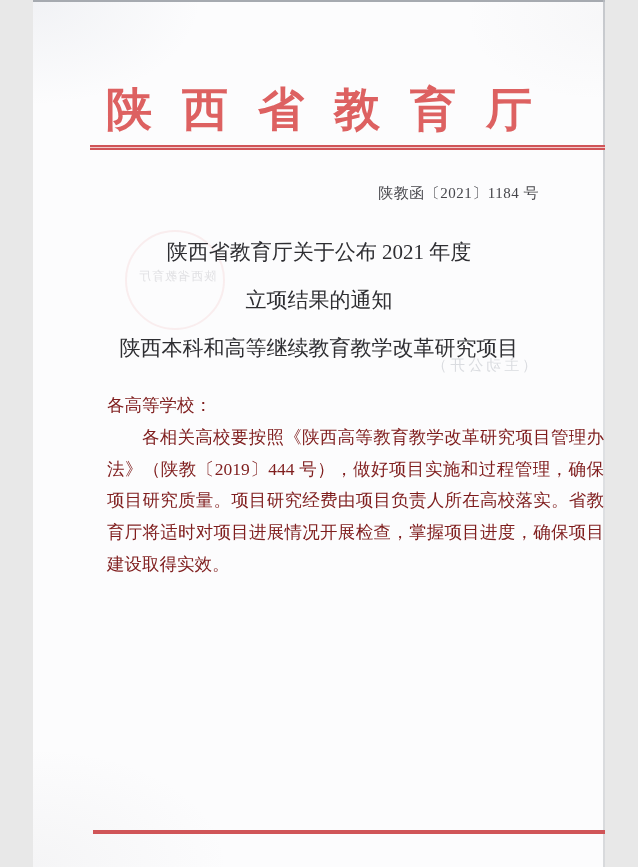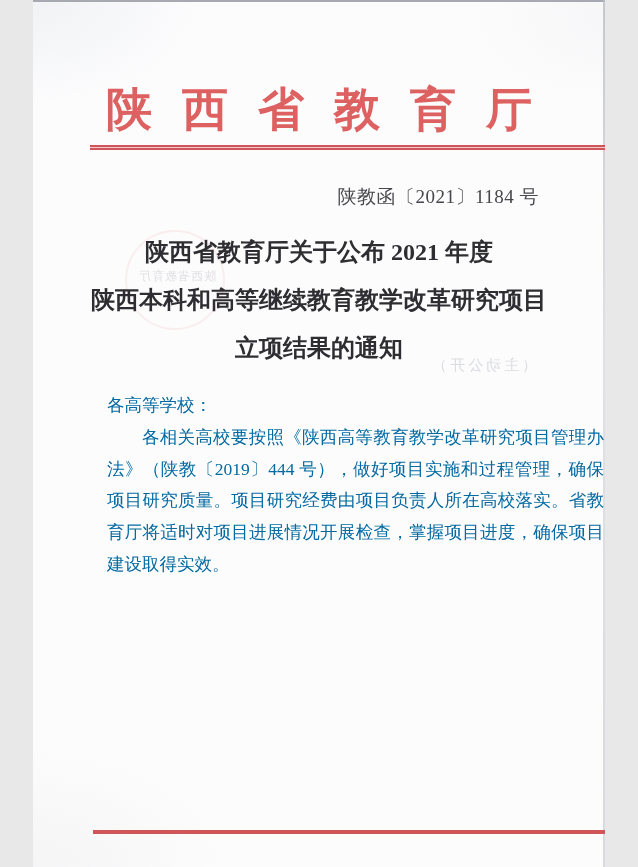--- a/index.html
+++ b/index.html
@@ -36,26 +36,26 @@
     letter-spacing: 30px; padding-left: 30px;
     box-sizing: border-box;
     white-space: nowrap;
   }
   .header-rule {
     position: absolute; top: 145px; left: 57px; width: 538px; height: 5px;
     background: linear-gradient(to bottom, #d05558 0 2px, #f1cbcb 2px 3px, #d05558 3px 5px);
   }
   .doc-number {
     position: absolute; top: 184px; right: 66px;
-    font-size: 19px; color: #46464b; letter-spacing: .5px;
+    font-size: 15px; color: #46464b; letter-spacing: .5px;
   }
   .doc-title {
     position: absolute; top: 228px; left: 0; width: 100%;
     text-align: center;
-    font-size: 24px; font-weight: bold; color: #2e2e32;
+    font-size: 21px; font-weight: normal; color: #2e2e32;
     line-height: 48px;
   }
   .seal-bleed {
     position: absolute; top: 230px; left: 92px;
     width: 96px; height: 96px; border-radius: 50%;
     border: 2px solid rgba(228,140,140,.13);
   }
   .seal-bleed-text {
     position: absolute; top: 268px; left: 104px; width: 80px;
     transform: scaleX(-1);
@@ -64,21 +64,21 @@
   }
   .ghost-text {
     position: absolute; top: 356px; left: 396px;
     transform: scaleX(-1);
     font-size: 15px; color: #c6c9cf; opacity: .62;
     letter-spacing: 3px; white-space: nowrap;
   }
   .doc-body {
     position: absolute; top: 390px; left: 74px; width: 497px;
     font-size: 17.5px; line-height: 31.8px;
-    color: #0369a1;
+    color: #7f1d1d;
     text-align: justify;
   }
   .doc-body p { margin: 0; }
   .doc-body p.indent { text-indent: 2em; }
   .footer-rule {
     position: absolute; top: 830px; left: 60px; width: 520px; height: 4px;
     background: linear-gradient(to bottom, #d05558 0 1.6px, #efc7c7 1.6px 2.4px, #d05558 2.4px 4px);
   }
 </style>
 </head>
@@ -94,22 +94,22 @@
 
   <div class="header-rule"></div>
 
   <div class="doc-number">陕教函〔2021〕1184 号</div>
 
   <div class="seal-bleed"></div>
   <div class="seal-bleed-text">陕西省教育厅</div>
 
   <div class="doc-title">
     <div>陕西省教育厅关于公布 2021 年度</div>
+    <div>立项结果的通知</div>
     <div>陕西本科和高等继续教育教学改革研究项目</div>
-    <div>立项结果的通知</div>
   </div>
 
   <div class="ghost-text">（主动公开）</div>
 
   <div class="doc-body">
     <p>各高等学校：</p>
     <p class="indent">各相关高校要按照《陕西高等教育教学改革研究项目管理办法》（陕教〔2019〕444 号），做好项目实施和过程管理，确保项目研究质量。项目研究经费由项目负责人所在高校落实。省教育厅将适时对项目进展情况开展检查，掌握项目进度，确保项目建设取得实效。</p>
   </div>
 
   <div class="footer-rule"></div>

